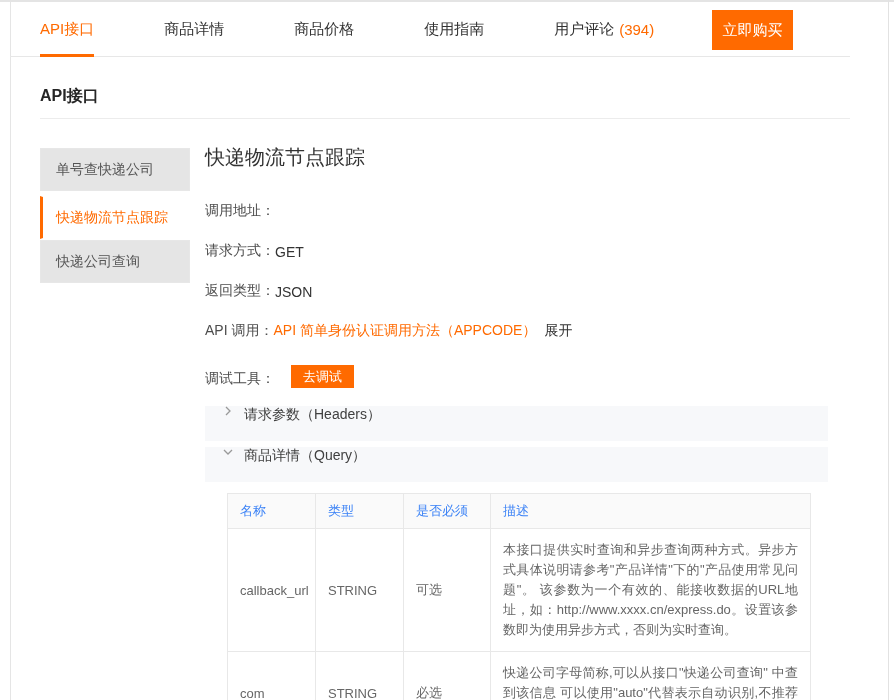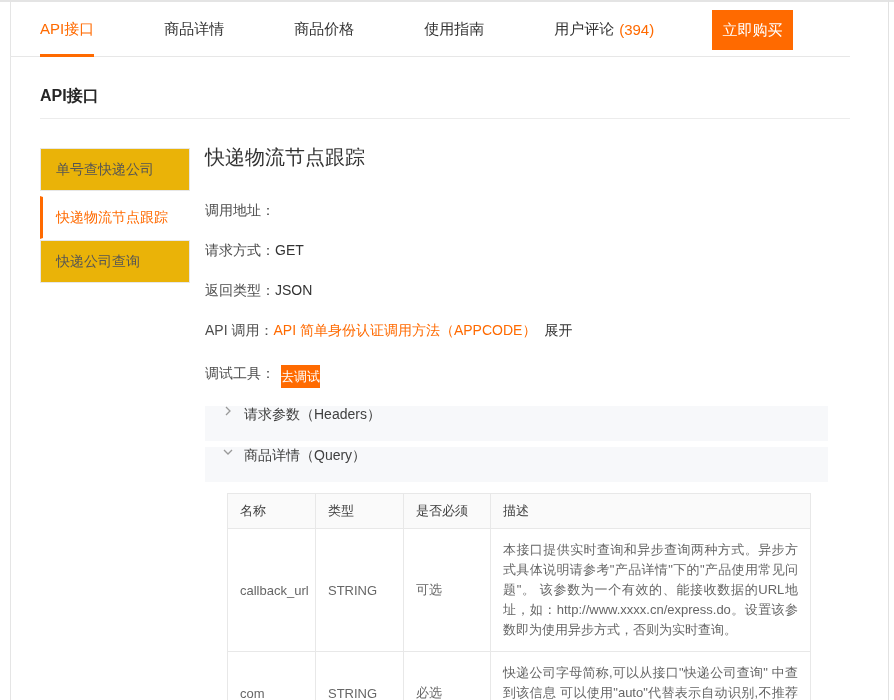--- a/index.html
+++ b/index.html
@@ -23,48 +23,48 @@
          height:3px; background:var(--accent); }
   .buy-btn { position:absolute; left:702px; top:8px; width:81px; height:40px;
          background:var(--accent); color:#fff; font-size:15px; border:none;
          display:flex; align-items:center; justify-content:center; cursor:pointer; }
 
   
   .page-title { left:40px; top:86px; font-size:16px; font-weight:bold; color:#262626; }
   .title-divider { left:40px; top:118px; width:810px; height:1px; background:#ececec; }
 
   
-  .side-item { left:40px; width:150px; height:43px; background:#eab308;
+  .side-item { left:40px; width:150px; height:43px; background:#e5e5e5;
          border:1px solid #e7e7e7; font-size:14px; color:#555;
          display:flex; align-items:center; padding-left:15px; cursor:pointer; }
   .side-item.active { background:#fff; border-color:#fff;
          border-left:3px solid var(--accent); color:var(--accent); padding-left:13px; }
 
   
   .api-title { left:205px; top:144px; font-size:20px; color:#333; font-weight:400; }
-  .info-row { left:205px; font-size:14px; color:#4d4d4d; display:flex; align-items:flex-start; }
+  .info-row { left:205px; font-size:14px; color:#4d4d4d; display:flex; align-items:flex-end; }
   .info-row .val { color:#333; }
   .info-row a, .o-link { color:var(--accent); text-decoration:none; cursor:pointer; }
   .expand-link { color:#333; margin-left:8px; cursor:pointer; }
   .debug-btn { background:var(--accent); color:#fff; border:none; font-size:13px;
-         height:23px; padding:0 0; margin-left:6px; cursor:pointer; }
+         height:23px; padding:0 12px; margin-left:16px; cursor:pointer; }
 
   
   .panel-bar { left:205px; width:623px; height:35px; background:#f7f8fa;
          display:flex; padding-left:18px; font-size:14px;
          color:#404040; cursor:pointer; }
   .chev { display:inline-flex; width:10px; height:10px; margin-right:11px; color:#999; }
   .chev svg { width:10px; height:10px; }
 
   
   .param-table-wrap { left:227px; top:493px; width:583px; }
   table { border-collapse:collapse; table-layout:fixed; width:583px;
          font-size:13px; color:#666; }
   col.c1{width:88px;} col.c2{width:88px;} col.c3{width:87px;} col.c4{width:320px;}
-  th { background:#fafafa; font-weight:400; text-align:left; color:#404040; }
+  th { background:#fafafa; font-weight:400; text-align:left; color:#3b82f6; }
   th,td { border:1px solid #e8e8e8; padding:8px 12px; vertical-align:middle; }
   td.desc { line-height:20px; padding:11px 12px; word-break:break-all; text-align:justify; }
 </style>
 </head>
 <body>
 
 <div class="abs top-strip"></div>
 <div class="abs edge-left"></div>
 <div class="abs edge-right"></div>
 

